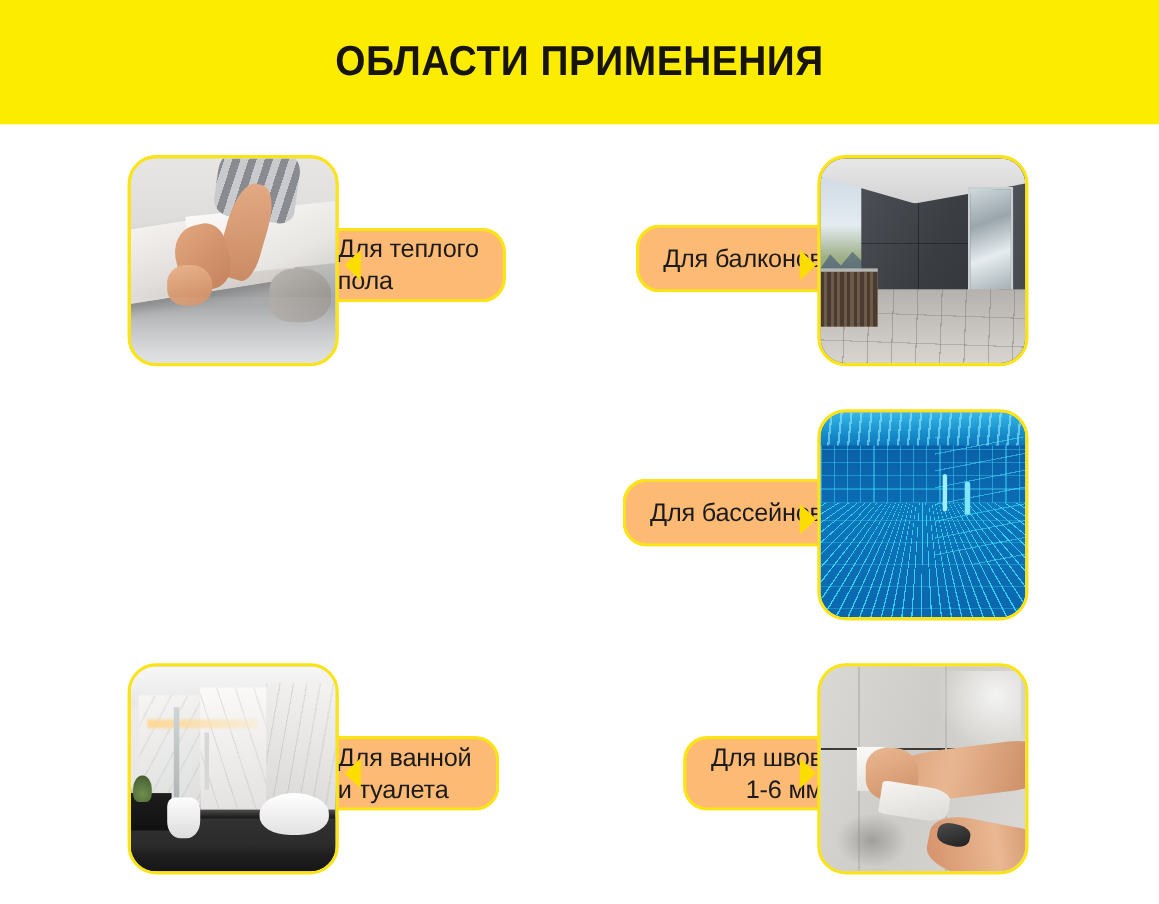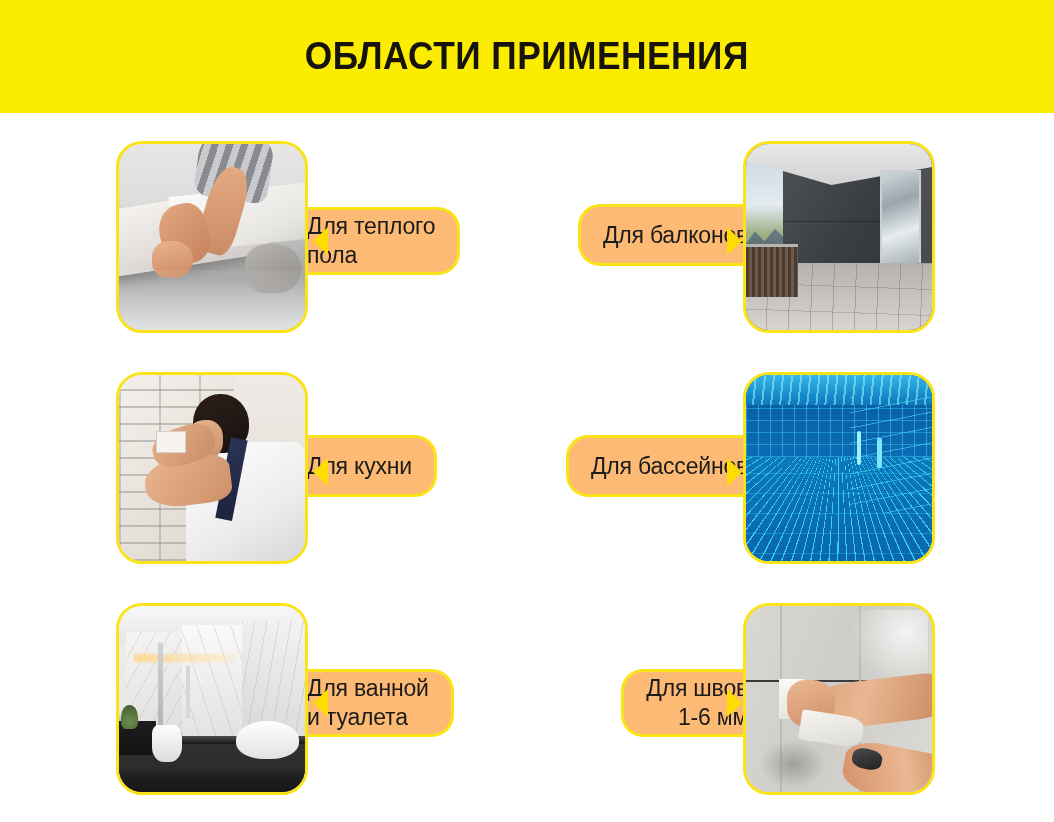--- a/index.html
+++ b/index.html
@@ -492,38 +492,20 @@
         <div class="bl-wall"></div>
         <div class="bl-wall-r"></div>
         <div class="bl-ceiling"></div>
         <div class="bl-door"></div>
         <div class="bl-floor"></div>
         <div class="bl-rail"></div>
       </div>
     </div>
   </div>
 
-  <div class="card left row2">
-    <div class="pill one-line pill-vcenter-2">
-      <span class="pill-label">Для кухни</span>
-    </div>
-    <div class="arrow left-arrow"></div>
-    <div class="photo">
-      <div class="photo-inner ph-kitchen">
-        <div class="kt-bricks"></div>
-        <div class="kt-body"></div>
-        <div class="kt-head"></div>
-        <div class="kt-face"></div>
-        <div class="kt-strap"></div>
-        <div class="kt-arm"></div>
-        <div class="kt-arm2"></div>
-        <div class="kt-tile"></div>
-      </div>
-    </div>
-  </div>
 
   <div class="card right row2">
     <div class="pill one-line pill-vcenter-2">
       <span class="pill-label">Для бассейнов</span>
     </div>
     <div class="arrow right-arrow"></div>
     <div class="photo">
       <div class="photo-inner ph-pool">
         <div class="pl-floor"></div>
         <div class="pl-backwall"></div>

